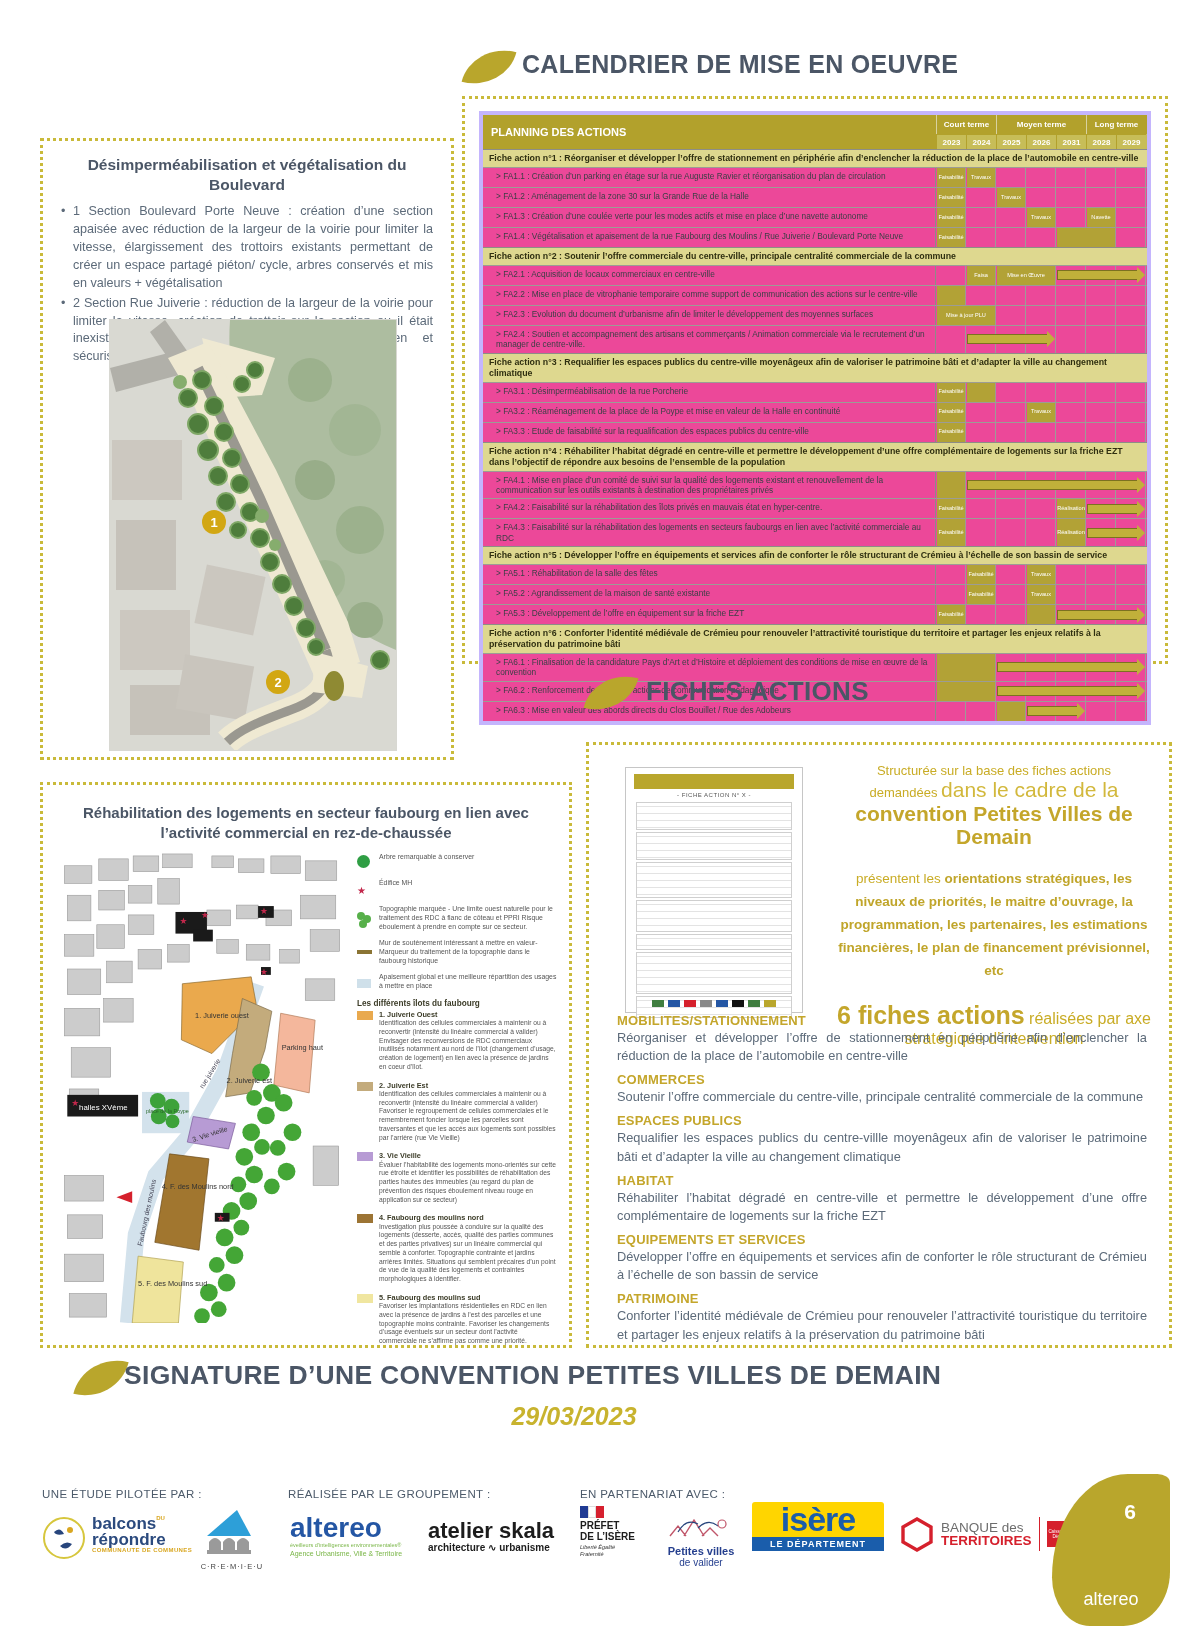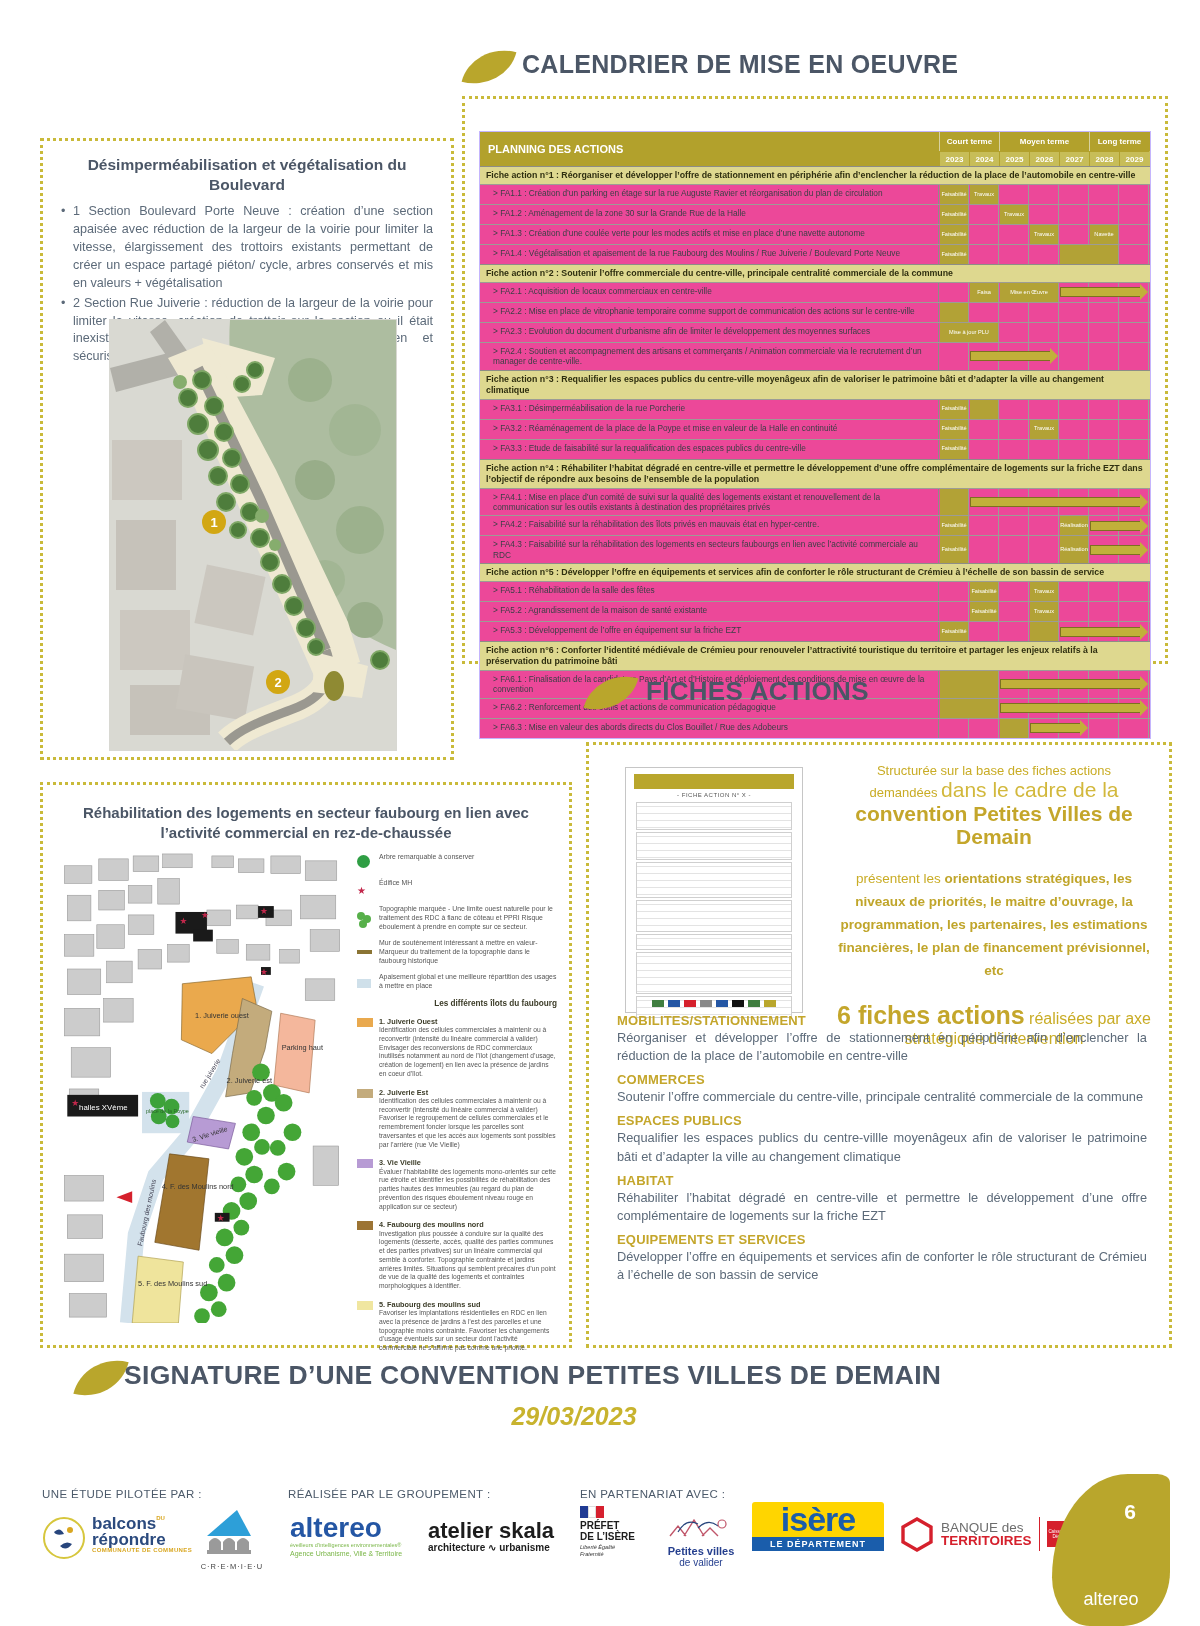--- a/index.html
+++ b/index.html
@@ -2,21 +2,21 @@
 <html><head>
 <meta charset="utf-8">
 <style>
   html,body{margin:0;padding:0;background:#e8e8e8;}
   .page{position:relative;width:1200px;height:1626px;background:#ffffff;overflow:hidden;
         font-family:"Liberation Sans",sans-serif;color:#5c6a79;}
   .dotbox{position:absolute;border:3px dotted #c9ba3a;background:#fff;}
   .leaf{background:#b9a62c;border-radius:100% 0 100% 0;transform:rotate(14deg);}
   .sect-title{font-weight:bold;color:#4b5666;letter-spacing:.3px;}
   
-  .ptable{position:absolute;left:14px;top:12px;right:14px;border:1px solid #c4b5fd;font-size:8.3px;margin-top:20px;}
+  .ptable{position:absolute;left:14px;top:12px;right:14px;border:4px solid #c4b5fd;font-size:8.3px;}
   .phead{display:flex;background:#b2a12c;color:#fff;}
   .phead .ptitle{flex:1;display:flex;align-items:center;font-weight:bold;font-size:11px;padding:4px 8px;}
   .pyears{width:211px;}
   .pterms{display:flex;height:19px;}
   .pterms div{display:flex;align-items:center;justify-content:center;font-weight:bold;font-size:8px;border-left:1px solid #d8d2a0;box-sizing:border-box;}
   .pyrow{display:flex;height:15px;background:#c7bd58;}
   .pyrow div{width:30px;display:flex;align-items:center;justify-content:center;font-weight:bold;font-size:8px;color:#fff;border-left:1px solid #b2a12c;box-sizing:border-box;border-top:1px solid #b2a12c;}
   .pband{background:#ded88f;color:#2f2f10;font-weight:bold;font-size:8.8px;padding:3px 6px;border-top:1px solid #8d8d86;line-height:1.25;}
   .prow{display:flex;border-top:1px solid #9c9c95;background:#ec4899;min-height:19px;}
   .plabel{flex:1;padding:3px 6px 3px 13px;color:#3a3f45;line-height:1.25;}
@@ -46,21 +46,21 @@
   .thumb .logos span{width:12px;height:7px;display:inline-block;}
   
   .lg-item{display:flex;margin-bottom:7px;}
   .lg-sw{flex:none;width:22px;padding-top:1px;}
   .lg-tx{font-size:6.9px;line-height:1.3;color:#555;}
   .sw-tree{width:13px;height:13px;border-radius:50%;background:#2f9e44;}
   .sw-star{color:#c2274b;font-size:10px;line-height:10px;}
   .sw-topo{width:8px;height:8px;border-radius:50%;background:#57b04a;box-shadow:6px 3px 0 #57b04a,2px 8px 0 #57b04a;}
   .sw-wall{width:15px;height:4px;background:#8a7434;margin-top:3px;}
   .sw-calm{width:14px;height:9px;background:#cfe0ea;margin-top:1px;}
-  .il-head{font-weight:bold;font-size:8.2px;color:#3c3c28;margin:6px 0 9px;text-align:right;}
+  .il-head{font-weight:bold;font-size:8.2px;color:#3c3c28;margin:6px 0 2px;}
   .il-item{display:flex;margin-bottom:9px;}
   .il-sw{flex:none;width:16px;height:9px;margin-right:6px;margin-top:1px;}
   .il-t{font-weight:bold;font-size:7.3px;color:#3c3c28;line-height:1.3;}
   .il-d{font-size:6.7px;line-height:1.3;color:#555;}
   
   .flabel{position:absolute;font-size:11.5px;color:#4c5a6a;letter-spacing:.4px;}
   .pageleaf{position:absolute;left:1052px;top:1474px;width:118px;height:152px;background:#b9a62c;
             border-radius:90% 15% 55% 45%/95% 8% 50% 45%;}
   .pageleaf .num{position:absolute;top:26px;right:34px;color:#fff;font-weight:bold;font-size:21px;}
   .pageleaf .br{position:absolute;bottom:16px;width:100%;text-align:center;color:#fff;font-size:18px;}
@@ -82,21 +82,21 @@
           <div class="pterms">
               <div style="width: 60px;">Court terme</div>
               <div style="width: 90px;">Moyen terme</div>
               <div style="width: 60px;">Long terme</div>
             </div>
           <div class="pyrow">
               <div>2023</div>
               <div>2024</div>
               <div>2025</div>
               <div>2026</div>
-              <div>2027</div>
+              <div>2031</div>
               <div>2028</div>
               <div>2029</div>
             </div>
         </div>
       </div>
       <div>
           <div class="pband">Fiche action n°1 : Réorganiser et développer l’offre de stationnement en périphérie afin d’enclencher la réduction de la place de l’automobile en centre-ville</div>
           <div class="prow">
             <div class="plabel">&gt; FA1.1 : Création d’un parking en étage sur la rue Auguste Ravier et réorganisation du plan de circulation</div>
             <div class="pgrid">
@@ -526,20 +526,24 @@
           <div class="cat-name">ESPACES PUBLICS</div>
           <div class="cat-desc">Requalifier les espaces publics du centre-villle moyenâgeux afin de valoriser le patrimoine bâti et d’adapter la ville au changement climatique</div>
         </div>
         <div>
           <div class="cat-name">HABITAT</div>
           <div class="cat-desc">Réhabiliter l’habitat dégradé en centre-ville et permettre le développement d’une offre complémentaire de logements sur la friche EZT</div>
         </div>
         <div>
           <div class="cat-name">EQUIPEMENTS ET SERVICES</div>
           <div class="cat-desc">Développer l’offre en équipements et services afin de conforter le rôle structurant de Crémieu à l’échelle de son bassin de service</div>
+        </div>
+        <div>
+          <div class="cat-name">PATRIMOINE</div>
+          <div class="cat-desc">Conforter l’identité médiévale de Crémieu pour renouveler l’attractivité touristique du territoire et partager les enjeux relatifs à la préservation du patrimoine bâti</div>
         </div>
       </div>
   </div>
 
   <div class="dotbox" style="left:40px;top:782px;width:526px;height:560px;">
     <div class="btitle" style="font-size:15px;margin-top:18px;">Réhabilitation des logements en secteur faubourg en lien avec l’activité commercial en rez-de-chaussée</div>
     <svg width="292" height="472" viewBox="0 0 292 480" style="position:absolute;left:14px;top:66px;">
       <rect width="292" height="480" fill="#ffffff"></rect>
       <g fill="#cccccc" stroke="#999" stroke-width="0.6">
         <rect x="5" y="15" width="28" height="18"></rect>

